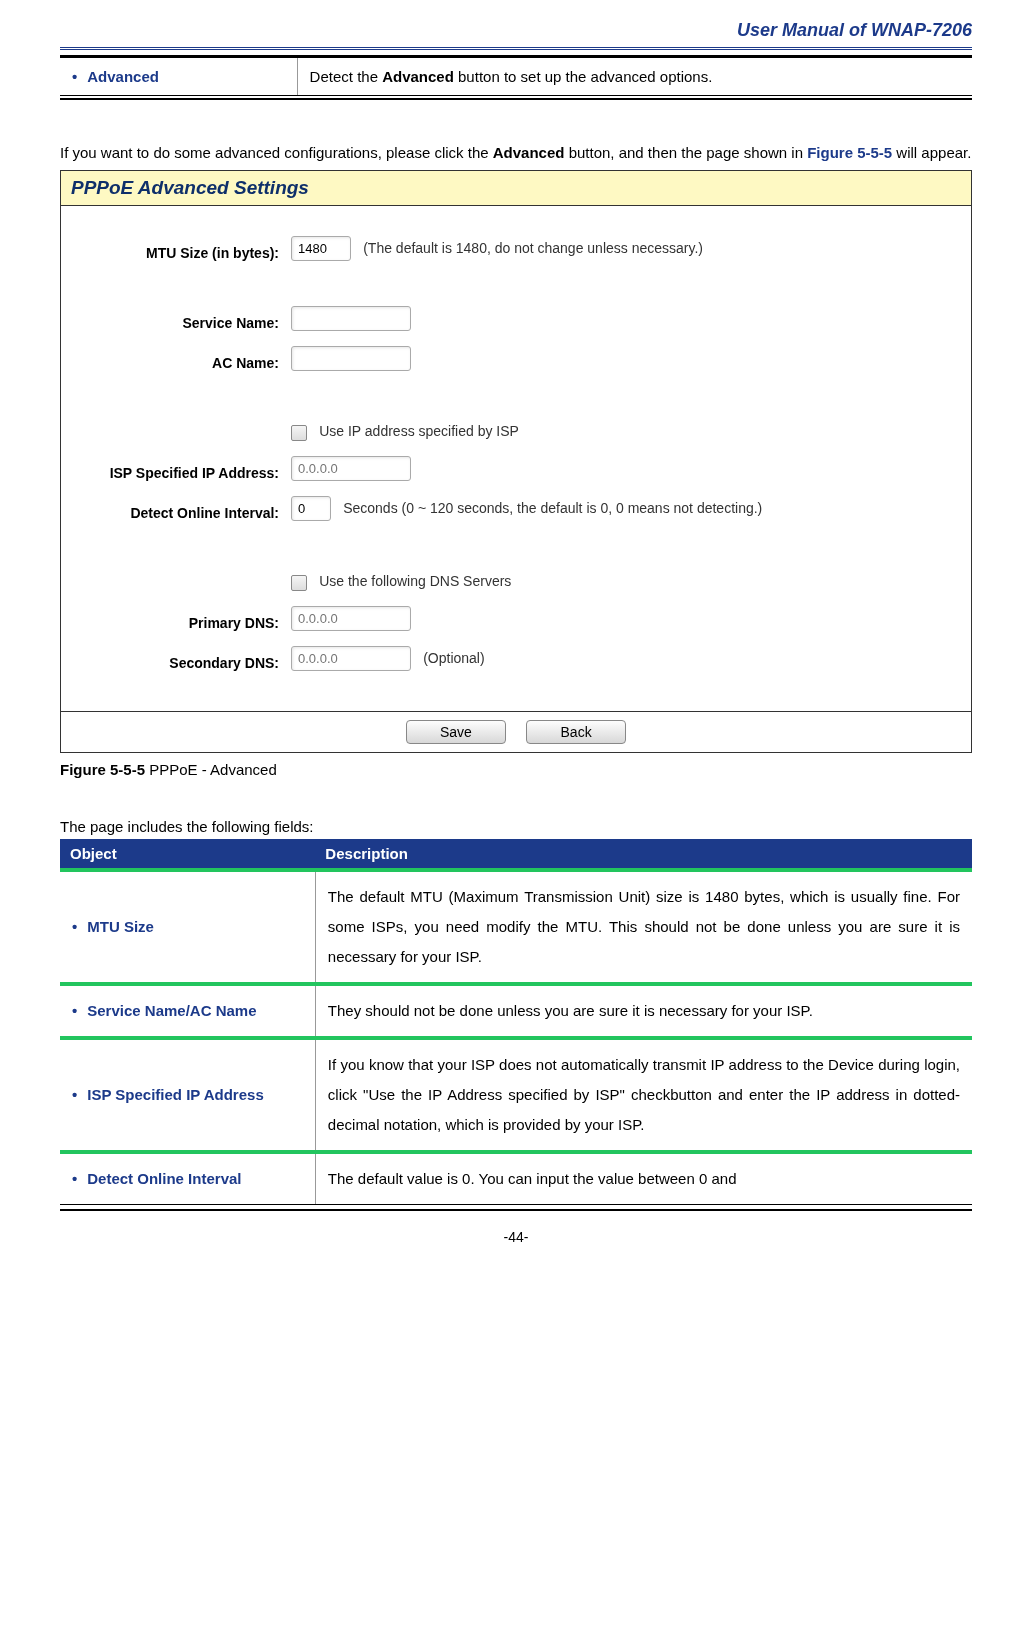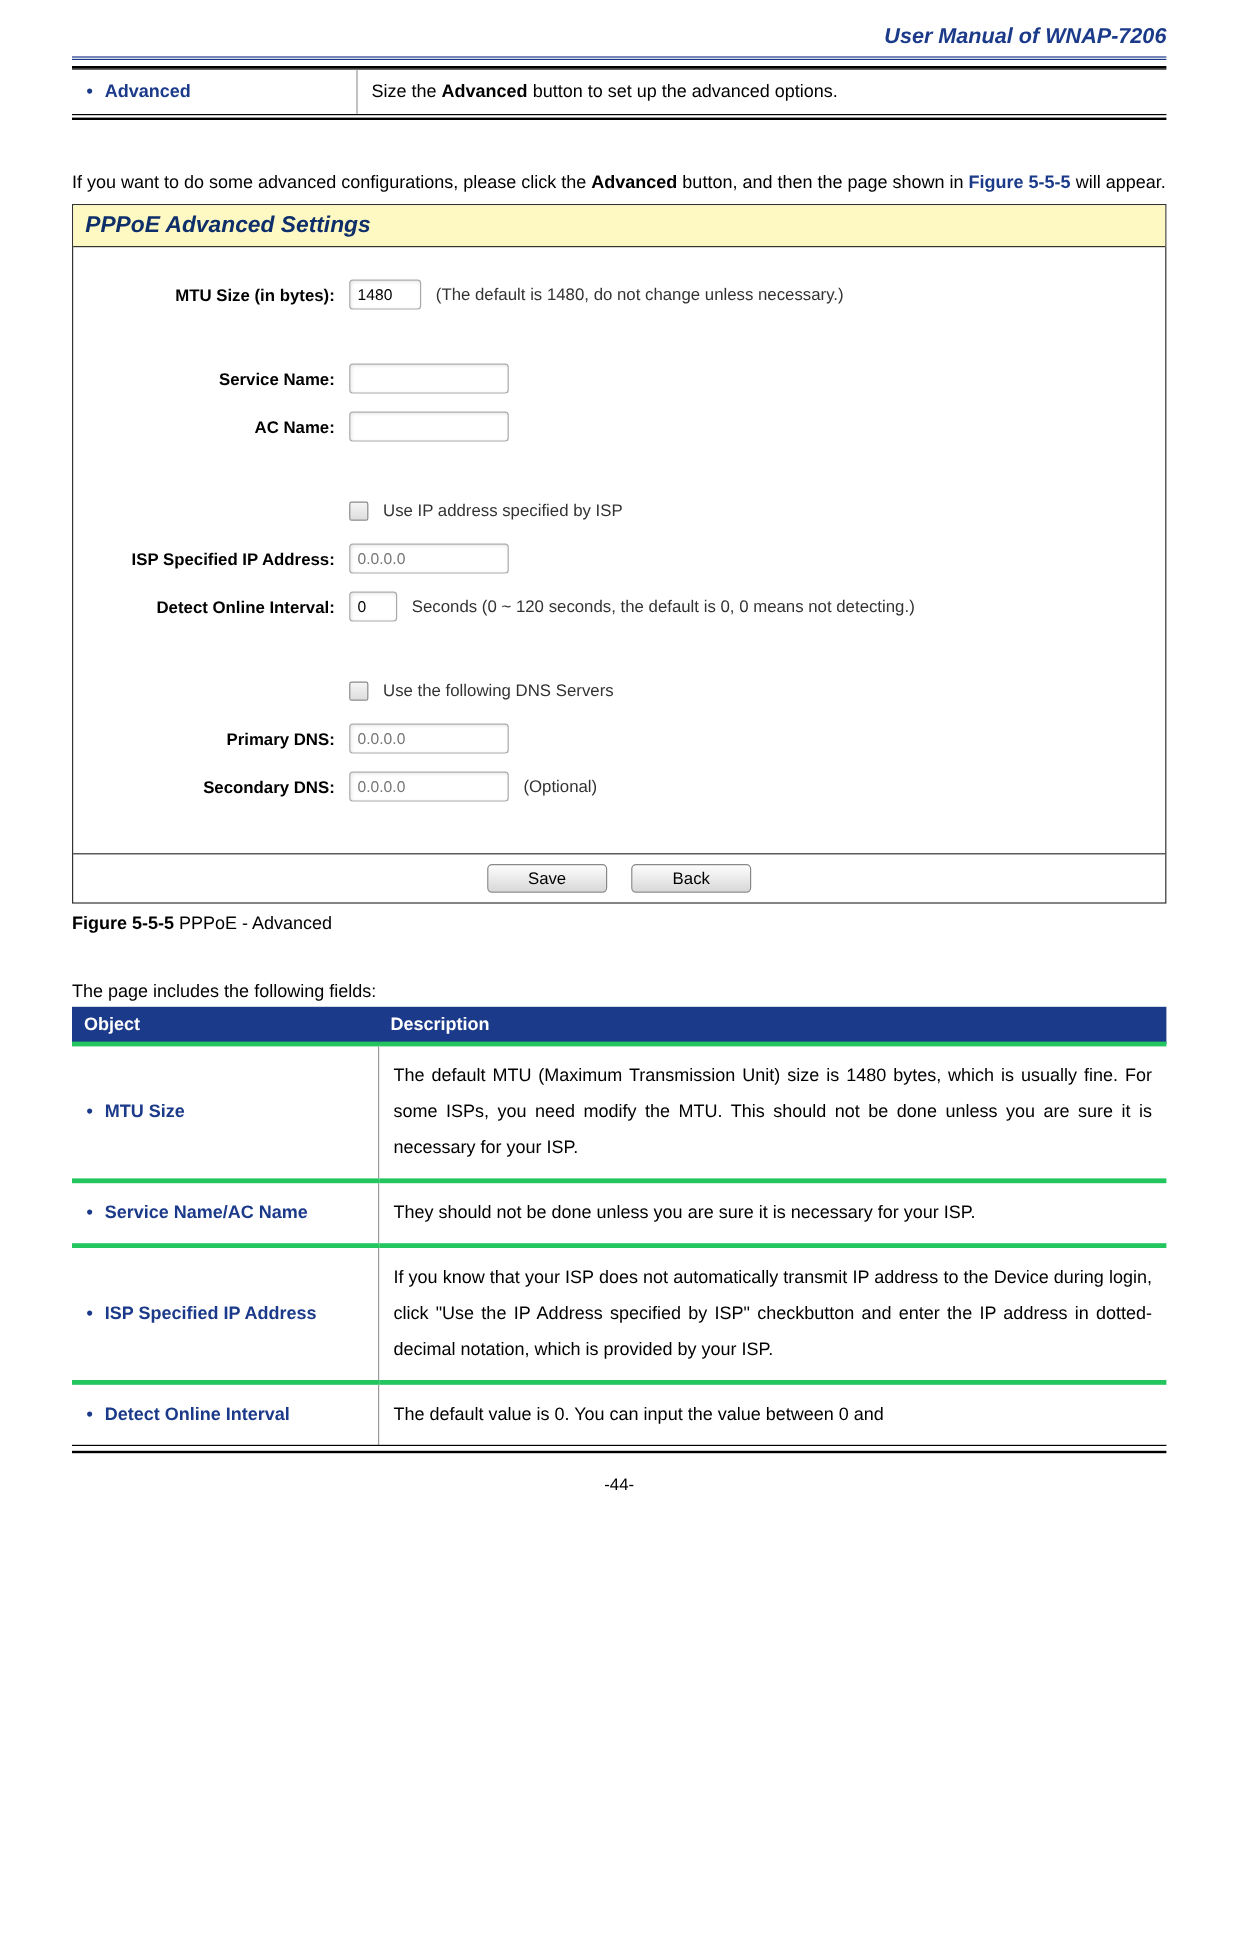--- a/index.html
+++ b/index.html
@@ -69,37 +69,37 @@
       font-size: 19px;
       font-weight: bold;
       color: #0e2f6a;
       font-style: italic;
     }
     .panel-body {
       padding: 25px 10px 10px 10px;
     }
     .form-row {
       display: flex;
-      align-items: center;
+      align-items: flex-end;
       margin-bottom: 10px;
       min-height: 30px;
     }
     .form-label {
       width: 220px;
       text-align: right;
       font-weight: bold;
       font-size: 14px;
       padding-right: 12px;
     }
     .form-ctrl input[type=text] {
       border: 1px solid #aaa;
       border-radius: 3px;
       padding: 4px 6px;
       font-size: 13px;
-      width: 133px;
+      width: 120px;
       box-shadow: inset 1px 1px 3px rgba(0,0,0,0.1);
     }
     .form-note {
       font-size: 14px;
       margin-left: 8px;
       color: #333;
     }
     .chk {
       width: 16px; height: 16px;
       display: inline-block;
@@ -175,21 +175,21 @@
 <hr class="top-hr">
 <hr class="thin-hr">
 
 <table class="adv-table">
   <tbody>
       <tr>
     <td class="adv-left">
       <span class="bullet">Advanced</span>
     </td>
     <td>
-      <span>Size the </span><b>Advanced</b><span> button to set up the advanced options.</span>
+      <span>Detect the </span><b>Advanced</b><span> button to set up the advanced options.</span>
     </td>
   </tr>
 </tbody>
   </table>
 <hr class="thin-hr">
 <hr class="top-hr" style="margin-top:2px">
 
 <p class="para">
   <span>If you want to do some advanced configurations, please click the </span><b>Advanced</b><span> button, and then the page shown in </span>
   <span class="figref">Figure 5-5-5</span><span> will appear.</span>

